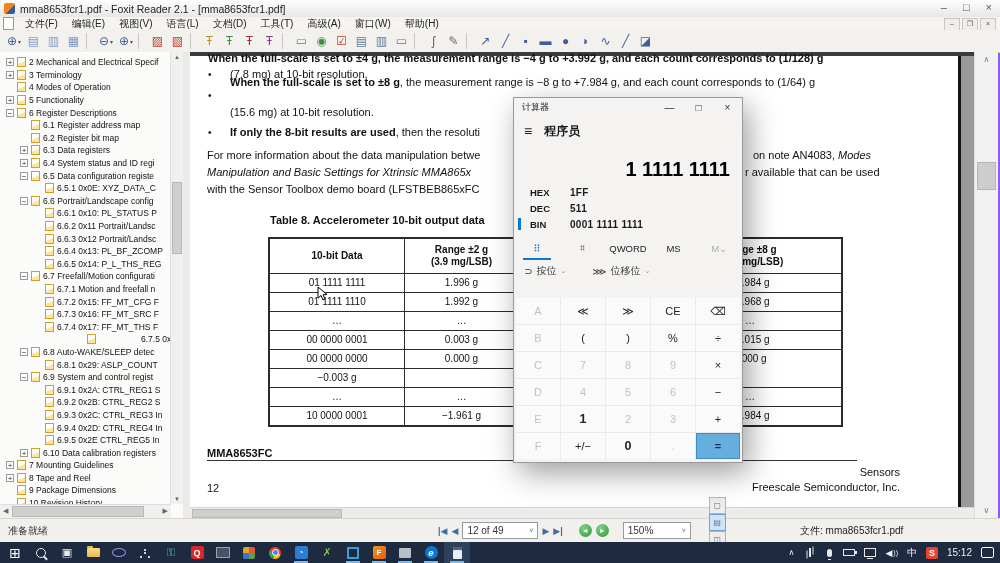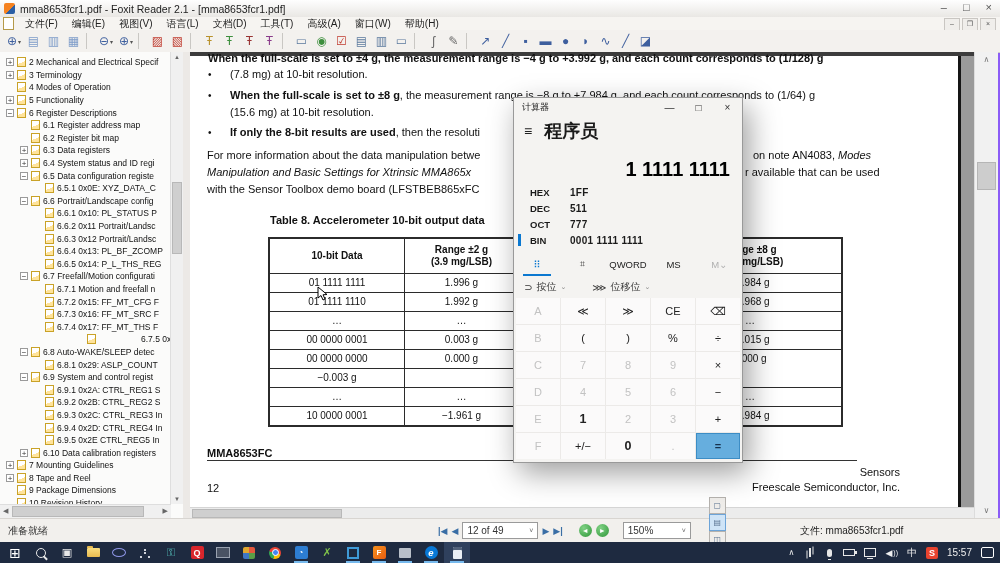--- a/index.html
+++ b/index.html
@@ -71,21 +71,21 @@
   .cursor{position:absolute;left:317px;top:286px;z-index:40;}
 
   
   .calc{position:absolute;left:513px;top:97px;width:230px;height:366px;background:#f4f3f1;border:1px solid #999;
     box-shadow:6px 10px 28px rgba(0,0,0,.38);z-index:60;color:#1a1a1a;box-sizing:border-box;}
   .calc-title{height:18px;display:flex;align-items:center;padding-left:8px;font-size:9px;color:#222;}
   .calc-controls{position:absolute;right:0;top:0;display:flex;}
   .cbtn{width:29px;height:19px;display:flex;align-items:center;justify-content:center;font-size:10px;color:#333;}
   .calc-header{display:flex;align-items:center;gap:12px;padding:4px 0 0 10px;height:22px;}
   .hamb{font-size:14px;color:#222;}
-  .calc-mode{font-weight:bold;font-size:18px;}
+  .calc-mode{font-weight:bold;font-size:12px;}
   .calc-display{text-align:right;padding:16px 12px 4px 0;font-size:20px;font-weight:bold;line-height:22px;color:#000;}
   .radix-row{display:flex;align-items:center;height:16px;position:relative;padding-left:16px;}
   .radix-row.active::before{content:"";position:absolute;left:4px;top:2px;width:3px;height:12px;background:#0b78d0;}
   .radix-label{width:40px;font-weight:bold;font-size:9.5px;}
   .radix-value{font-size:10px;font-weight:600;letter-spacing:.3px;}
   .memrow{display:flex;height:24px;align-items:stretch;margin-top:4px;}
   .mi{flex:1;display:flex;align-items:center;justify-content:center;font-size:9.5px;color:#222;position:relative;}
   .mi.sel{color:#0b78d0;}
   .mi.sel::after{content:"";position:absolute;left:9px;right:9px;bottom:0;height:2px;background:#0b78d0;}
   .mi.dis{color:#b0b0b0;}
@@ -575,21 +575,21 @@
   </div>
   <div class="splitter"></div>
 
   <div class="docarea">
     <div class="topstrip"></div>
     <div class="page">
       <div class="t bold" style="left:18px;top:-4px;">When the full-scale is set to ±4 g, the measurement range is −4 g to +3.992 g, and each count corresponds to (1/128) g</div>
       <div class="t" style="left:18px;top:12px;"><span class="bullet">•</span></div>
       <div class="t" style="left:40px;top:12px;">(7.8 mg) at 10-bit resolution.</div>
       <div class="t" style="left:18px;top:33px;"><span class="bullet">•</span></div>
-      <div class="t" style="left:40px;top:33px;"><span class="bold">When the full-scale is set to ±8 g</span><span>, the measurement range is −8 g to +7.984 g, and each count corresponds to (1/64) g</span></div>
+      <div class="t" style="left:40px;top:20px;"><span class="bold">When the full-scale is set to ±8 g</span><span>, the measurement range is −8 g to +7.984 g, and each count corresponds to (1/64) g</span></div>
       <div class="t" style="left:40px;top:50px;">(15.6 mg) at 10-bit resolution.</div>
       <div class="t" style="left:18px;top:70px;"><span class="bullet">•</span></div>
       <div class="t" style="left:40px;top:70px;"><span class="bold">If only the 8-bit results are used</span><span>, then the resoluti</span></div>
       <div class="t" style="left:17px;top:93px;">For more information about the data manipulation betwe</div>
       <div class="t" style="left:563px;top:93px;"><span>on note AN4083, </span><span class="it">Modes</span></div>
       <div class="t it" style="left:17px;top:110px;">Manipulation and Basic Settings for Xtrinsic MMA865x</div>
       <div class="t" style="left:555px;top:110px;">r available that can be used</div>
       <div class="t" style="left:17px;top:127px;">with the Sensor Toolbox demo board (LFSTBEB865xFC</div>
 
       <div class="t bold" style="left:80px;top:158px;">Table 8. Accelerometer 10-bit output data</div>
@@ -712,24 +712,20 @@
         <div class="radix-row">
           <span class="radix-label">HEX</span>
           <span class="radix-value">1FF</span>
         </div>
 
         <div class="radix-row">
           <span class="radix-label">DEC</span>
           <span class="radix-value">511</span>
         </div>
 
-        <div class="radix-row">
-          <span class="radix-label">OCT</span>
-          <span class="radix-value">777</span>
-        </div>
 
         <div class="radix-row active">
           <span class="radix-label">BIN</span>
           <span class="radix-value">0001 1111 1111</span>
         </div>
       </div>
     <div class="memrow">
 
     <span class="mi sel">⠿</span>
         <span class="mi">⌗</span>
@@ -920,21 +916,21 @@
 
         <span class="tr tr-ime">
           <span class="tri">中</span>
         </span>
 
         <span class="tr tr-sogou">
           <span class="tri">S</span>
         </span>
 
         <span class="tr tr-time">
-          <span class="tri">15:57</span>
+          <span class="tri">15:12</span>
         </span>
 
         <span class="tr tr-ac">
           <span class="tri empty"></span>
         </span>
       </span>
   </div>
 
 </div>
 

